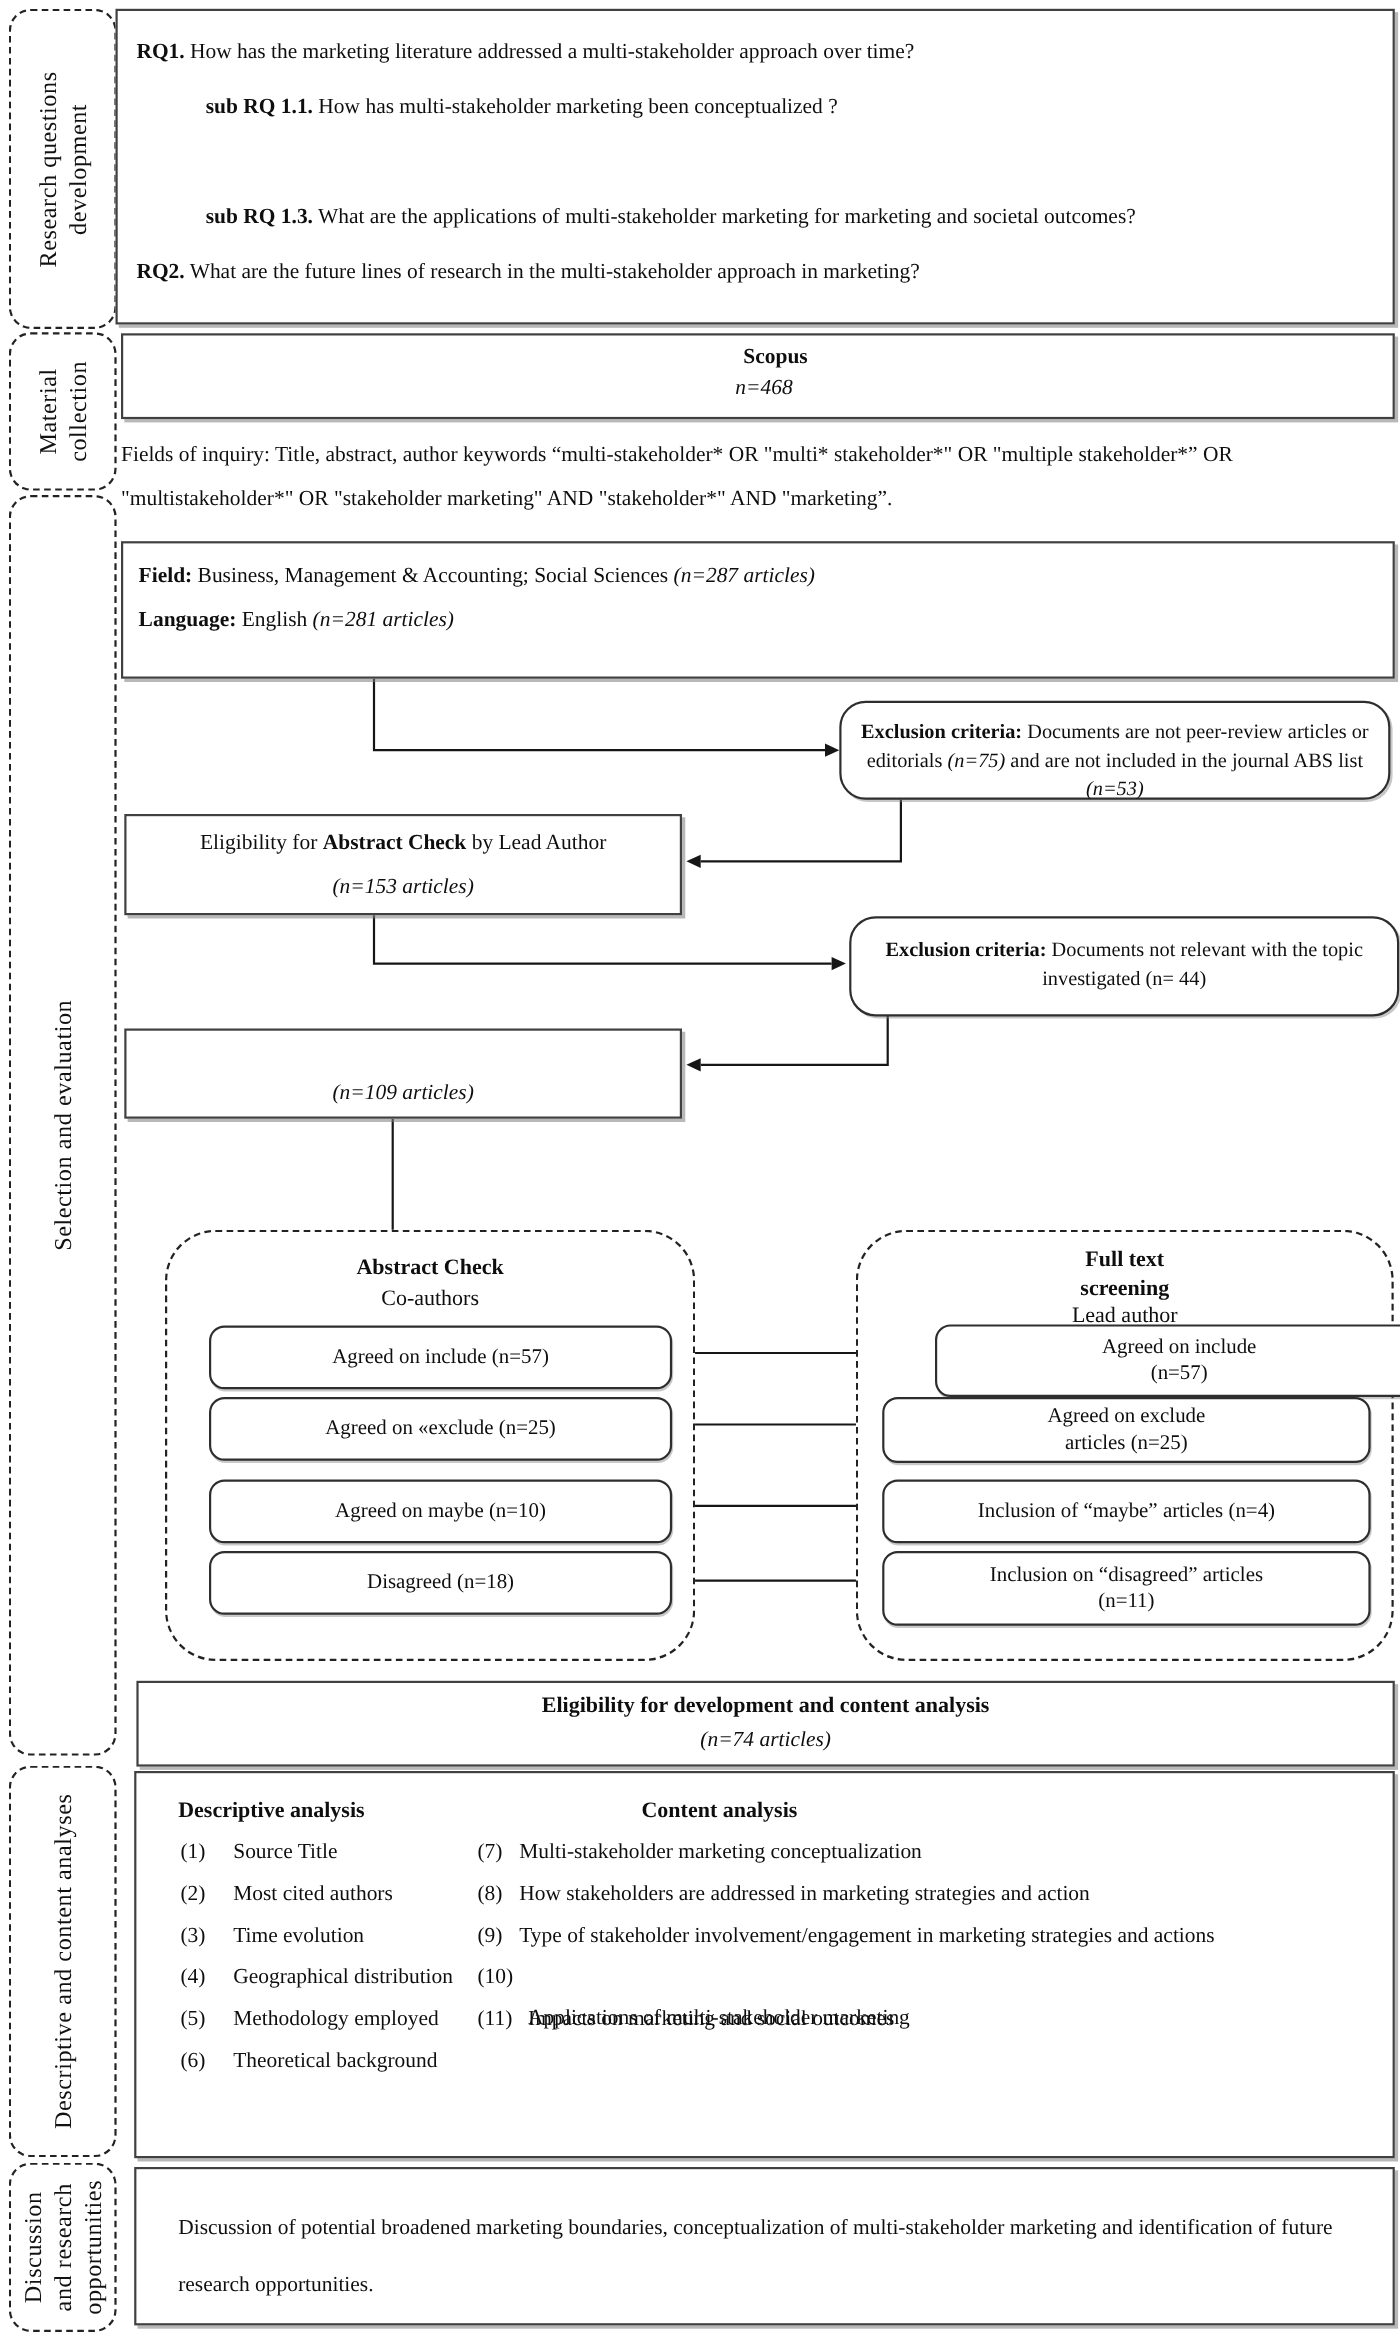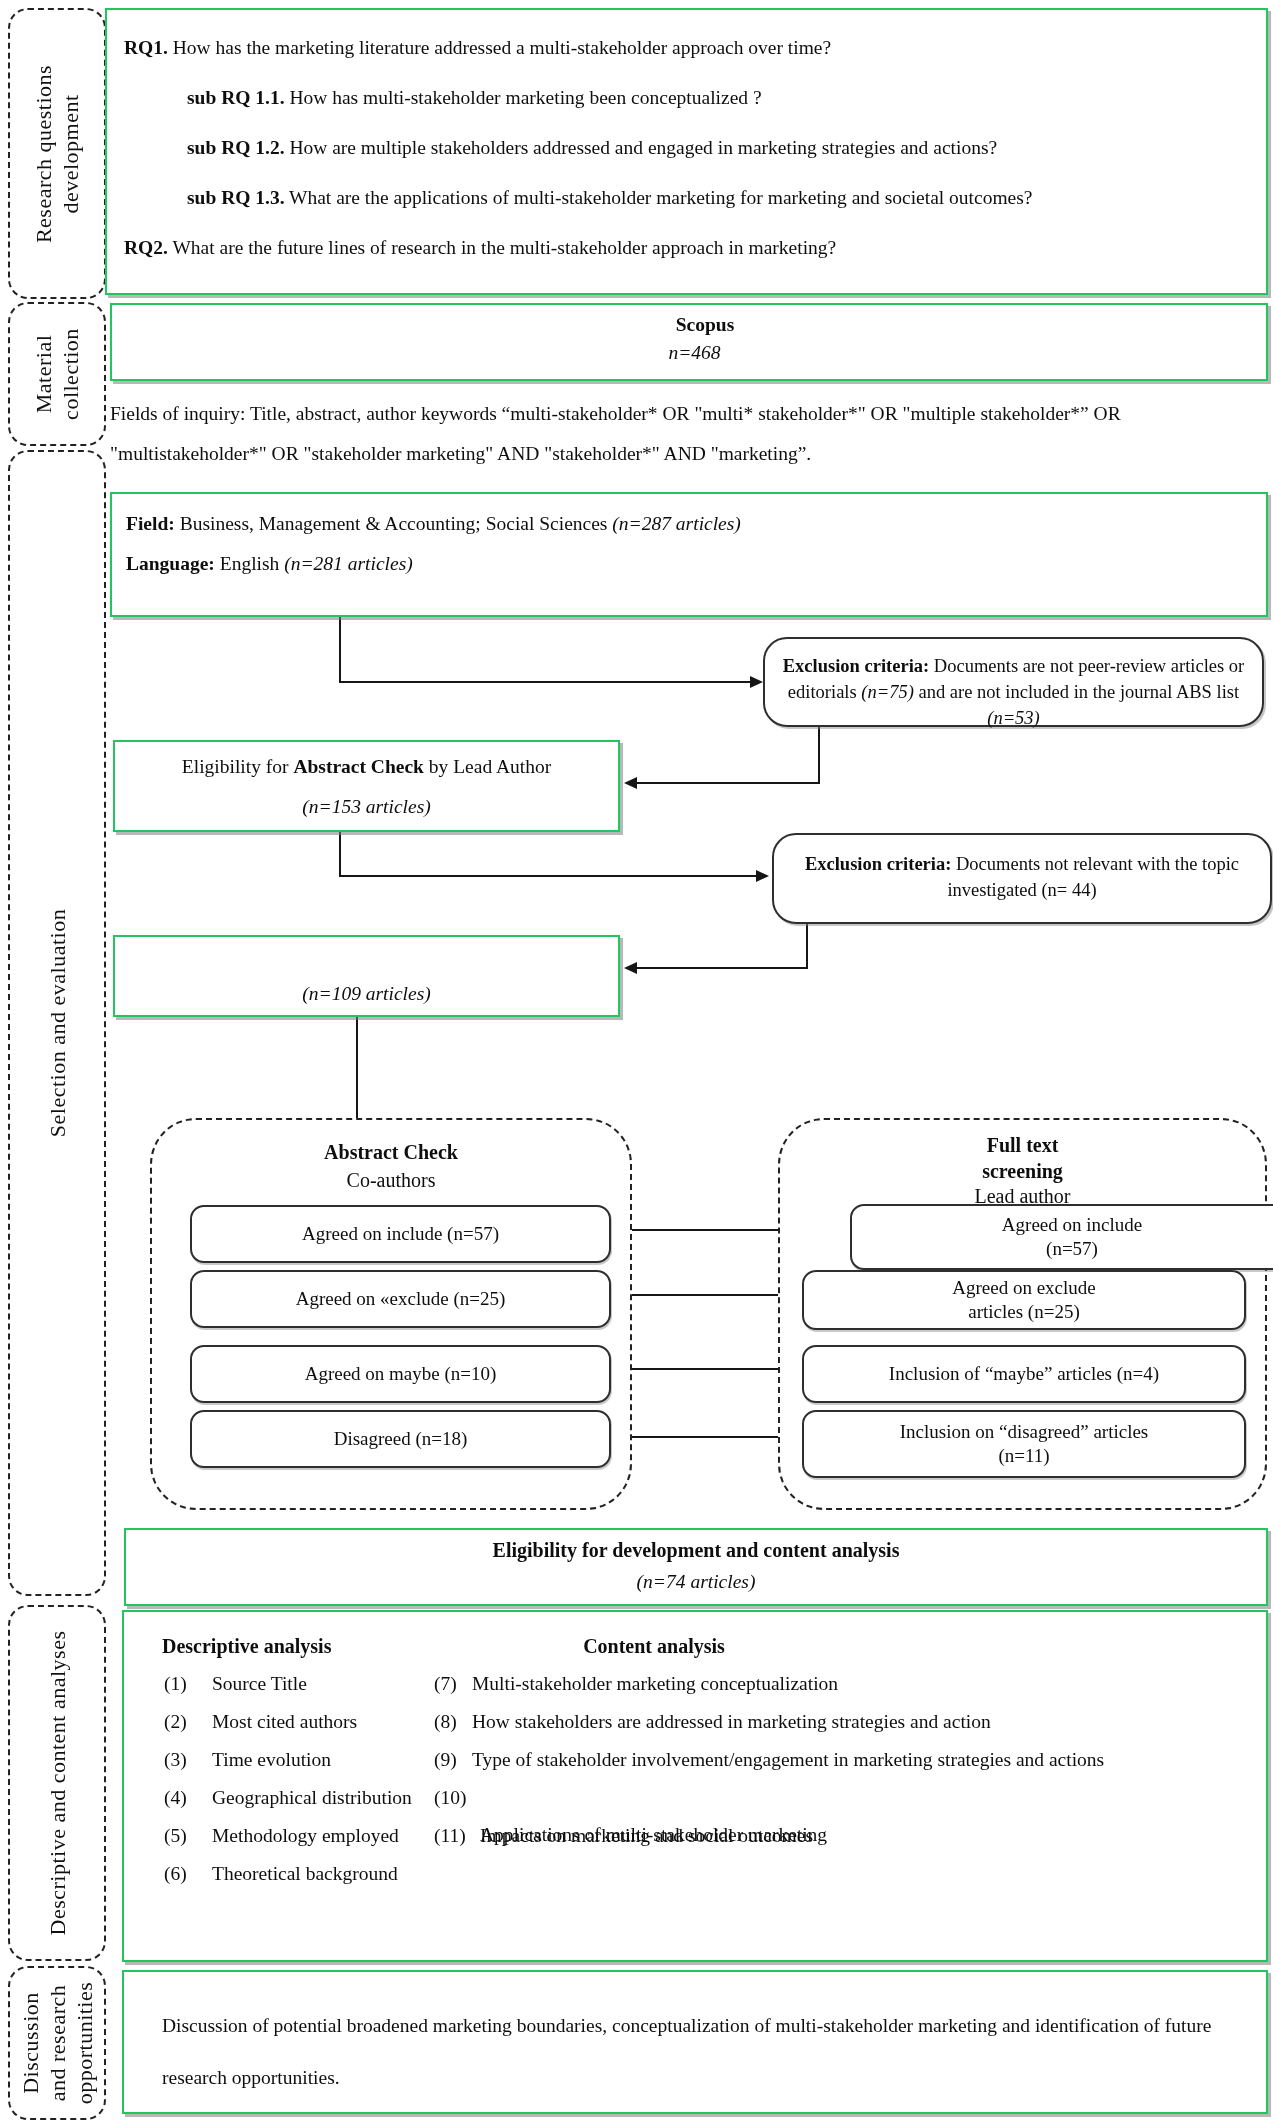--- a/index.html
+++ b/index.html
@@ -20,21 +20,21 @@
     transform:translate(-50%,-50%) rotate(-90deg);
     transform-origin:center center;
     white-space:pre-line;text-align:center;
     font-size:22px;line-height:27px;letter-spacing:.5px;color:#111;
     width:max-content;
   }
 
   
   .rect-box{
     position:absolute;background:#fff;
-    border:2px solid #22c55e;
+    border:2px solid #404040;
     box-shadow:3px 3px 0 rgba(125,125,125,.55);
   }
   
   .round-box{
     position:absolute;background:#fff;
     border:2px solid #2e2e2e;border-radius:24px;
     box-shadow:2px 2px 0 rgba(130,130,130,.45);
   }
   
   .dash-container{
@@ -112,23 +112,20 @@
 and research
 opportunities</span>
   </div>
 
   <div class="rect-box" style="left:105px;top:8px;width:1159px;height:283px;">
     <div class="t" style="left:17px;top:26px;">
       <span class="b">RQ1.</span><span> How has the marketing literature addressed a multi-stakeholder approach over time?</span>
     </div>
     <div class="t" style="left:80px;top:76px;">
       <span class="b">sub RQ 1.1.</span><span> How has multi-stakeholder marketing been conceptualized ?</span>
-    </div>
-    <div class="t" style="left:80px;top:126px;">
-      <span class="b">sub RQ 1.2.</span><span> How are multiple stakeholders addressed and engaged in marketing strategies and actions?</span>
     </div>
     <div class="t" style="left:80px;top:176px;">
       <span class="b">sub RQ 1.3.</span><span> What are the applications of multi-stakeholder marketing for marketing and societal outcomes?</span>
     </div>
     <div class="t" style="left:17px;top:226px;">
       <span class="b">RQ2.</span><span> What are the future lines of research in the multi-stakeholder approach in marketing?</span>
     </div>
   </div>
 
   <div class="rect-box" style="left:110px;top:303px;width:1154px;height:74px;">

